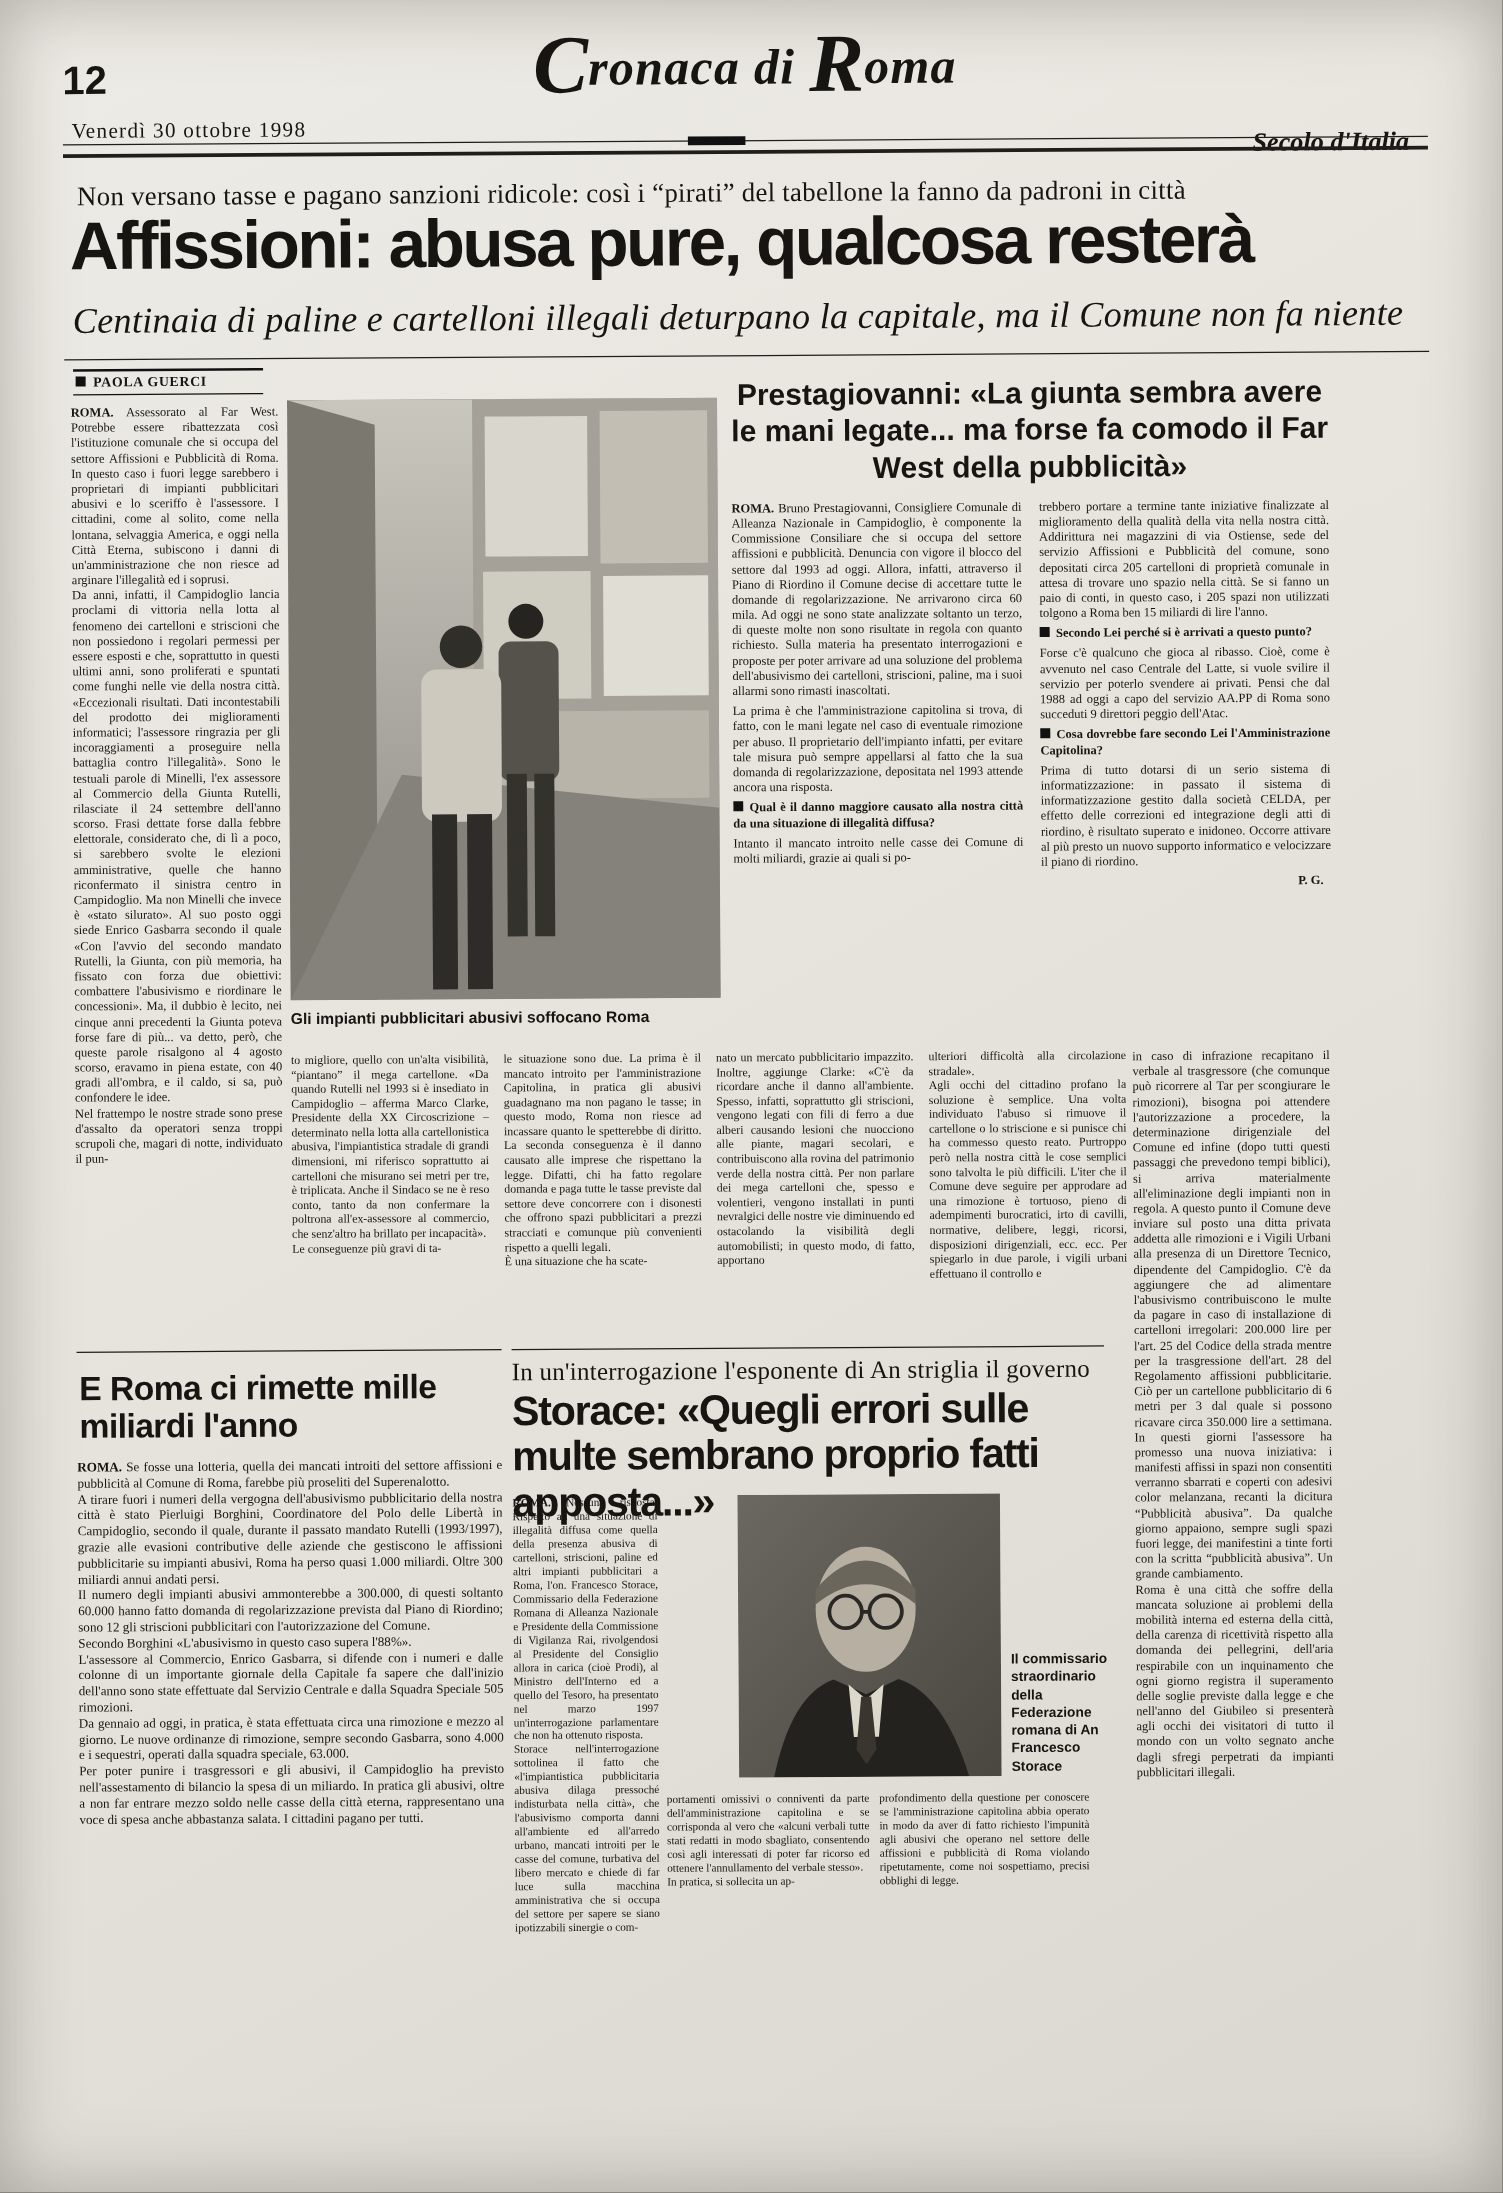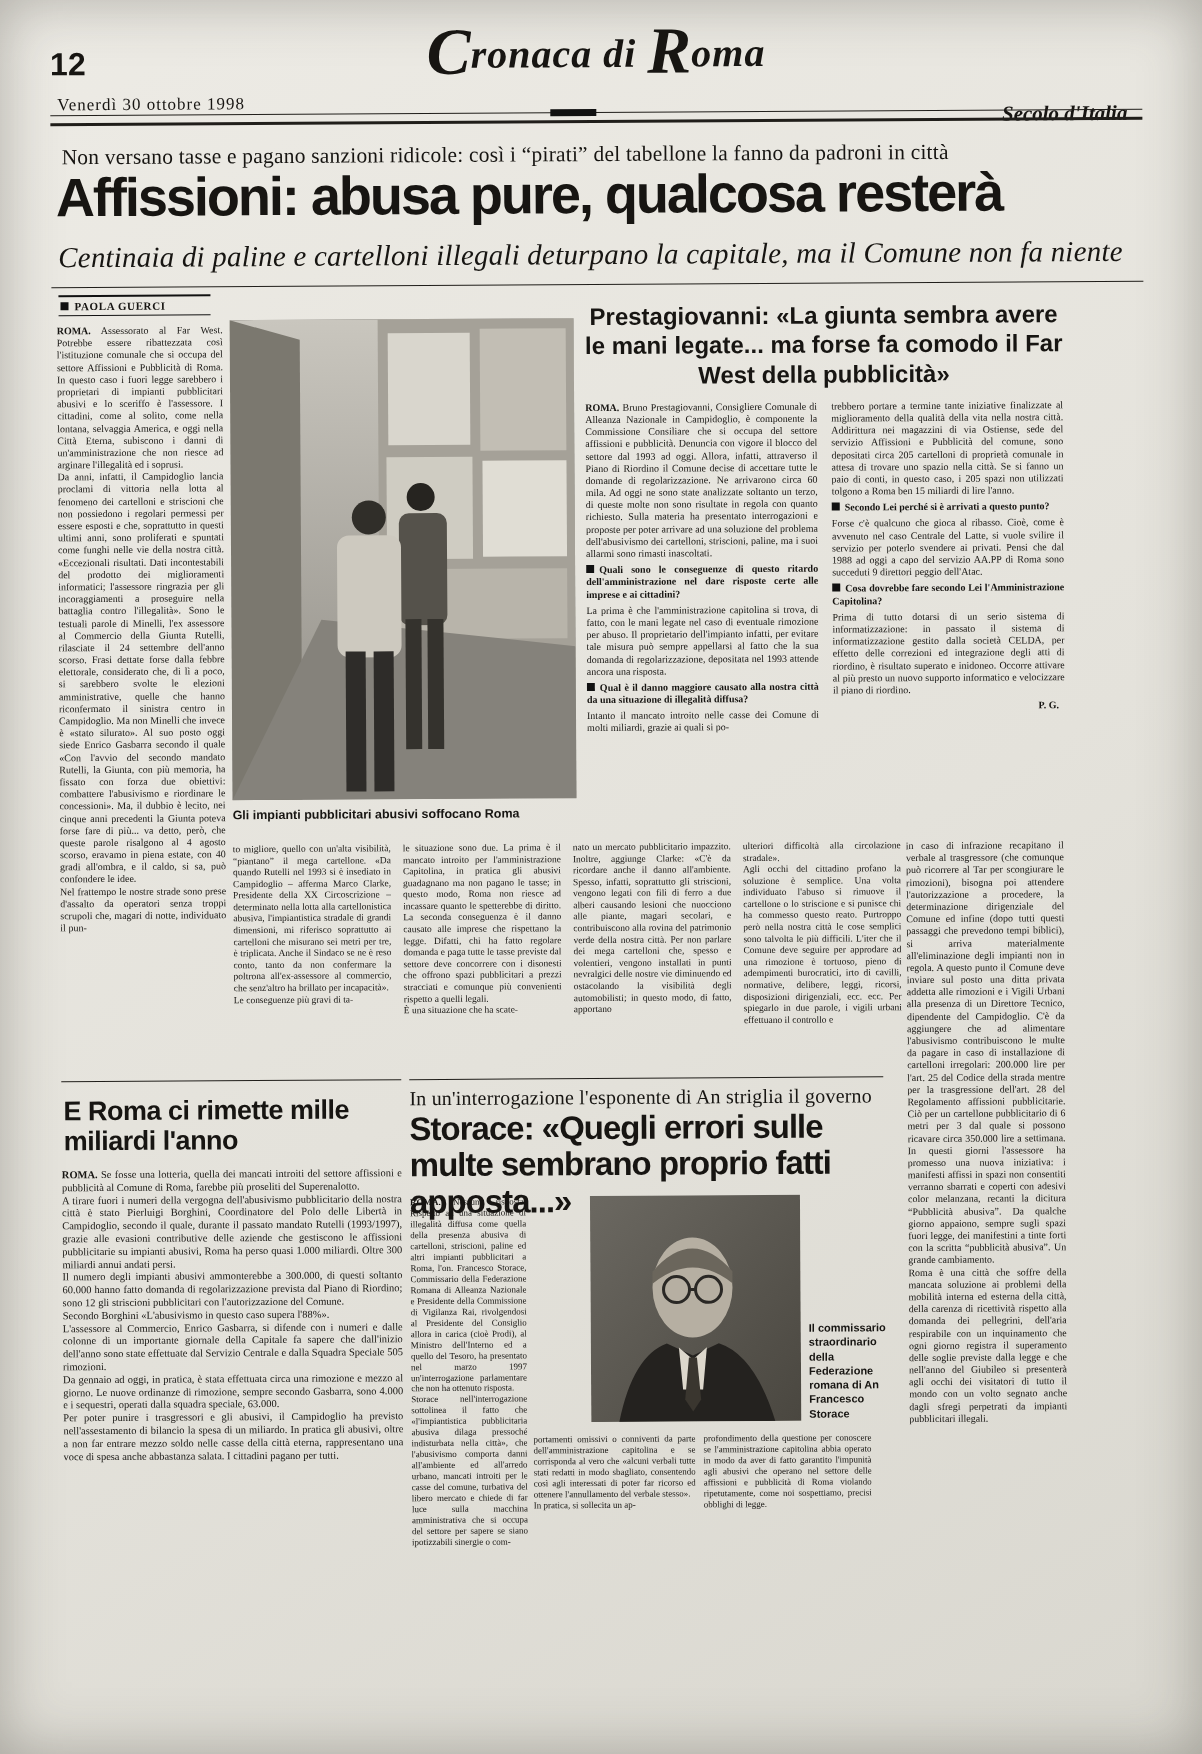--- a/index.html
+++ b/index.html
@@ -105,21 +105,20 @@
         <rect x="142" y="332" width="20" height="140" fill="#2e2c29"></rect>
       </svg>
     </div>
     <div class="abs caption" style="left:233px;top:806px;width:344px;">Gli impianti pubblicitari abusivi soffocano Roma</div>
 
     <div class="abs ivbox" style="left:588px;top:302px;width:478px;">
       <h2 class="ivhead">Prestagiovanni: «La giunta sembra avere le mani legate... ma forse fa comodo il Far West della pubblicità»</h2>
       <div class="icols f10">
         <div class="icol">
           <p class="body"><b class="loc">ROMA.</b> <span>Bruno Prestagiovanni, Consigliere Comunale di Alleanza Nazionale in Campidoglio, è componente la Commissione Consiliare che si occupa del settore affissioni e pubblicità. Denuncia con vigore il blocco del settore dal 1993 ad oggi. Allora, infatti, attraverso il Piano di Riordino il Comune decise di accettare tutte le domande di regolarizzazione. Ne arrivarono circa 60 mila. Ad oggi ne sono state analizzate soltanto un terzo, di queste molte non sono risultate in regola con quanto richiesto. Sulla materia ha presentato interrogazioni e proposte per poter arrivare ad una soluzione del problema dell'abusivismo dei cartelloni, striscioni, paline, ma i suoi allarmi sono rimasti inascoltati.</span></p>
-          <p class="q">Quali sono le conseguenze di questo ritardo dell'amministrazione nel dare risposte certe alle imprese e ai cittadini?</p>
           <p class="body">La prima è che l'amministrazione capitolina si trova, di fatto, con le mani legate nel caso di eventuale rimozione per abuso. Il proprietario dell'impianto infatti, per evitare tale misura può sempre appellarsi al fatto che la sua domanda di regolarizzazione, depositata nel 1993 attende ancora una risposta.</p>
           <p class="q">Qual è il danno maggiore causato alla nostra città da una situazione di illegalità diffusa?</p>
           <p class="body">Intanto il mancato introito nelle casse dei Comune di molti miliardi, grazie ai quali si po-</p>
         </div>
         <div class="icol">
           <p class="body">trebbero portare a termine tante iniziative finalizzate al miglioramento della qualità della vita nella nostra città. Addirittura nei magazzini di via Ostiense, sede del servizio Affissioni e Pubblicità del comune, sono depositati circa 205 cartelloni di proprietà comunale in attesa di trovare uno spazio nella città. Se si fanno un paio di conti, in questo caso, i 205 spazi non utilizzati tolgono a Roma ben 15 miliardi di lire l'anno.</p>
           <p class="q">Secondo Lei perché si è arrivati a questo punto?</p>
           <p class="body">Forse c'è qualcuno che gioca al ribasso. Cioè, come è avvenuto nel caso Centrale del Latte, si vuole svilire il servizio per poterlo svendere ai privati. Pensi che dal 1988 ad oggi a capo del servizio AA.PP di Roma sono succeduti 9 direttori peggio dell'Atac.</p>
           <p class="q">Cosa dovrebbe fare secondo Lei l'Amministrazione Capitolina?</p>
           <p class="body">Prima di tutto dotarsi di un serio sistema di informatizzazione: in passato il sistema di informatizzazione gestito dalla società CELDA, per effetto delle correzioni ed integrazione degli atti di riordino, è risultato superato e inidoneo. Occorre attivare al più presto un nuovo supporto informatico e velocizzare il piano di riordino.</p>
@@ -191,17 +190,17 @@
         <polygon points="98,162 106,162 110,204 102,216 94,204" fill="#3a362f"></polygon>
       </svg>
     </div>
     <div class="abs smallcap" style="left:806px;top:1322px;width:82px;">Il commissario straordinario della Federazione romana di An Francesco Storace</div>
 
     <div class="abs colbox f9" style="left:530px;top:1434px;width:162px;height:220px;">
         <p class="body">portamenti omissivi o conniventi da parte dell'amministrazione capitolina e se corrisponda al vero che «alcuni verbali tutte stati redatti in modo sbagliato, consentendo così agli interessati di poter far ricorso ed ottenere l'annullamento del verbale stesso».
 In pratica, si sollecita un ap-</p>
       </div>
     <div class="abs colbox f9" style="left:700px;top:1434px;width:168px;height:220px;">
-        <p class="body">profondimento della questione per conoscere se l'amministrazione capitolina abbia operato in modo da aver di fatto garantito l'impunità agli abusivi che operano nel settore delle affissioni e pubblicità di Roma violando ripetutamente, come noi sospettiamo, precisi obblighi di legge.</p>
+        <p class="body">profondimento della questione per conoscere se l'amministrazione capitolina abbia operato in modo da aver di fatto richiesto l'impunità agli abusivi che operano nel settore delle affissioni e pubblicità di Roma violando ripetutamente, come noi sospettiamo, precisi obblighi di legge.</p>
       </div>
 
   </div>
 </div>
 
 </body></html>

